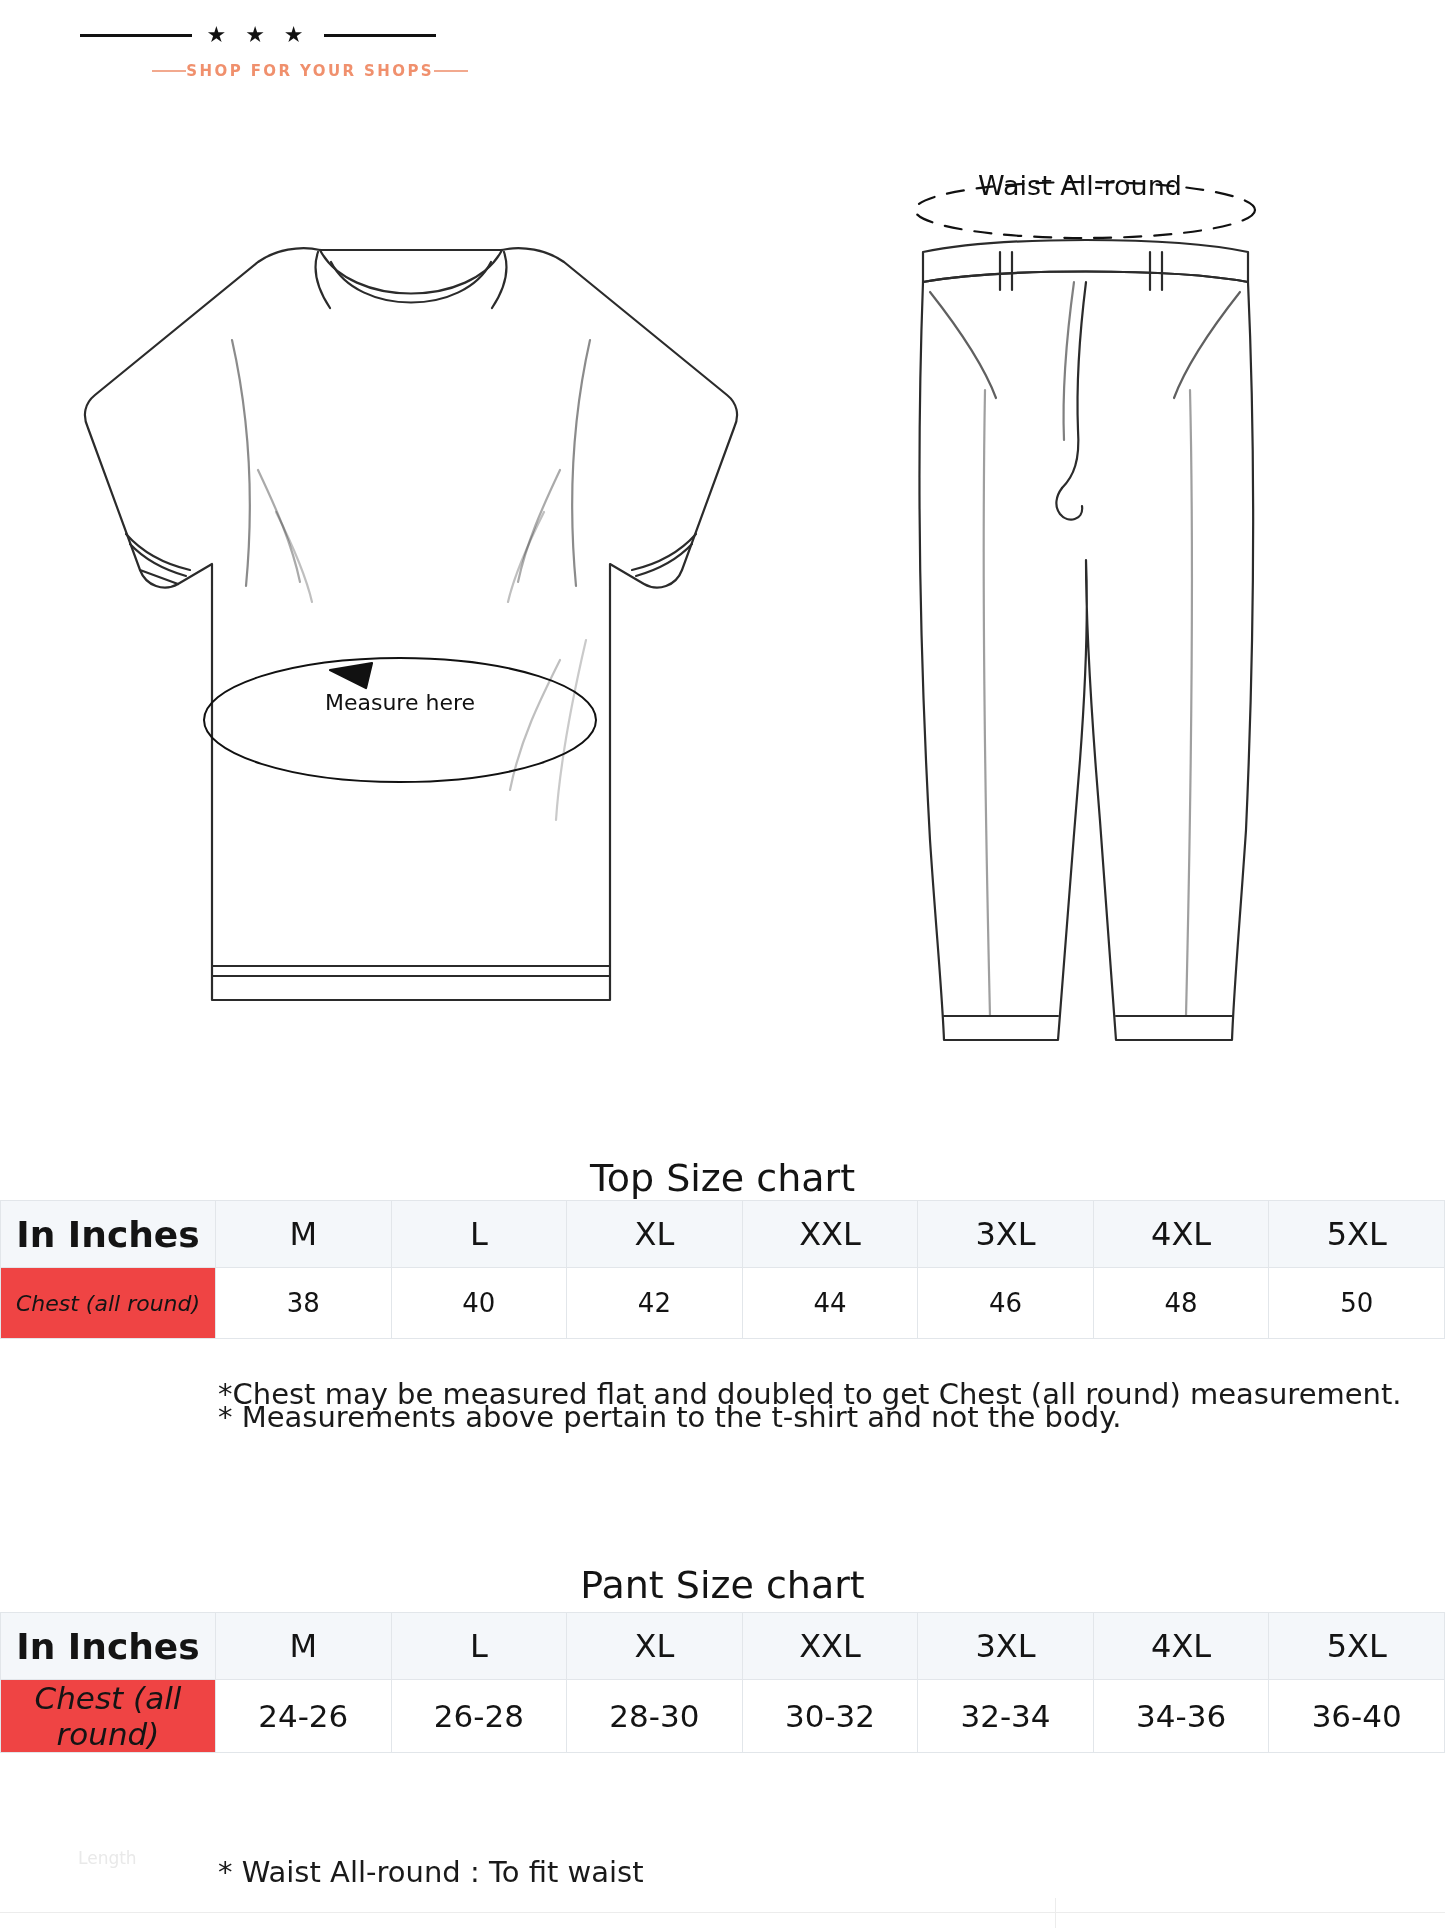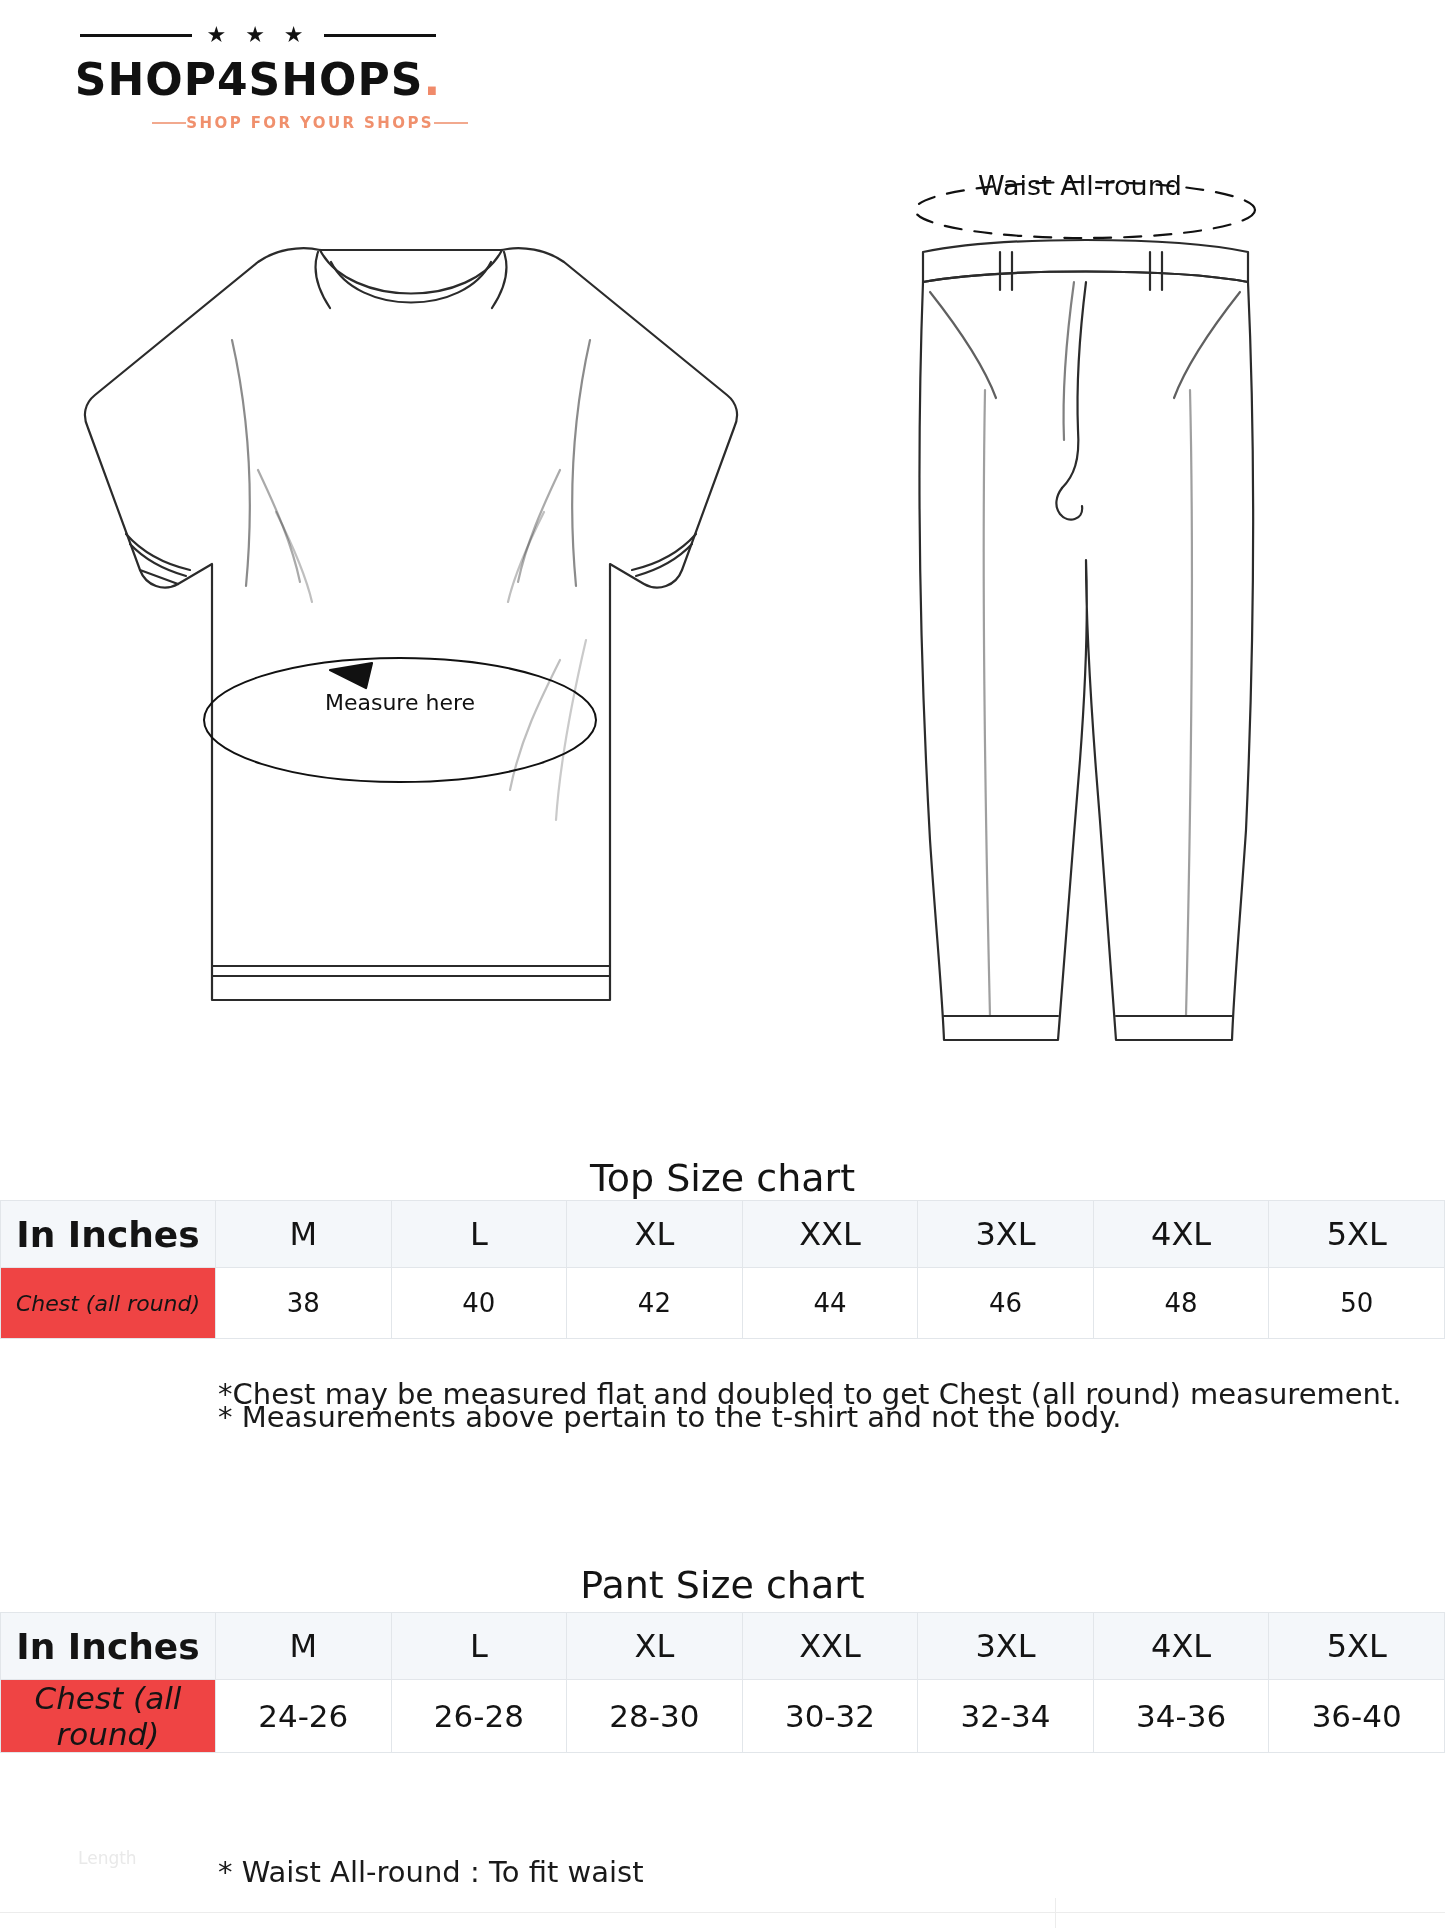--- a/index.html
+++ b/index.html
@@ -188,23 +188,20 @@
   }
 </style>
 </head>
 <body>
 
 <div class="logo-block">
   <div class="logo-stars-row">
     <div class="logo-rule"></div>
     <div class="logo-stars">★ ★ ★</div>
     <div class="logo-rule"></div>
-  </div>
-  <div class="logo-word">
-    <span>SHOP4SHOPS</span><span class="dot">.</span>
   </div>
   <div class="logo-tag-row">
     <div class="logo-tag-rule"></div>
     <div class="logo-tagline">SHOP FOR YOUR SHOPS</div>
     <div class="logo-tag-rule"></div>
   </div>
 </div>
 
 <div class="illus-area">
   <svg width="1445" height="1000" viewBox="0 0 1445 1000">

